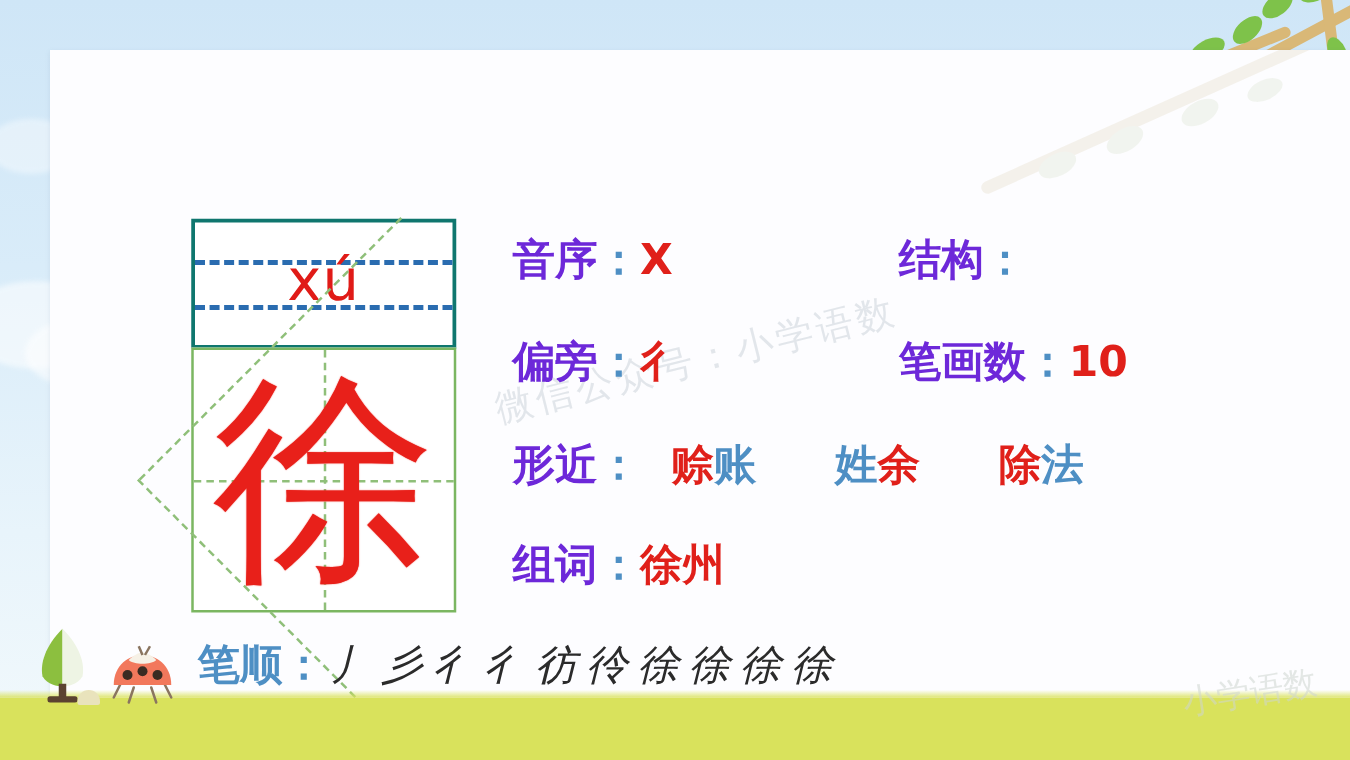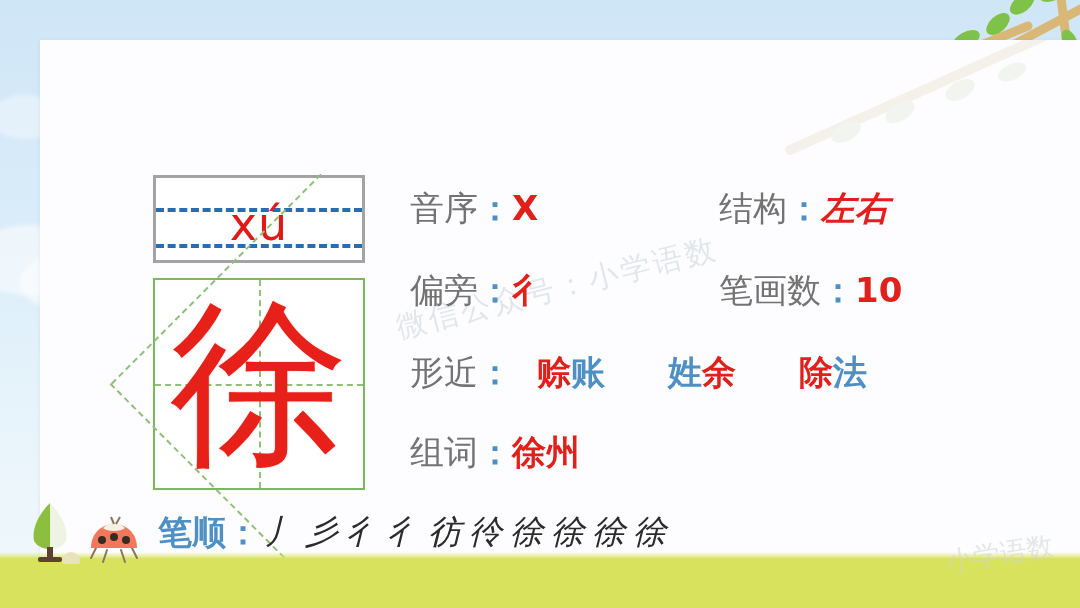--- a/index.html
+++ b/index.html
@@ -81,22 +81,22 @@
     transform: rotate(-14deg);
     letter-spacing: 3px;
     white-space: nowrap;
     font-family: "DejaVu Sans", sans-serif;
   }
 
   
   #pinyin-box {
     position: absolute;
     left: 113px; top: 135px;
-    width: 212px; height: 88px;
-    border: 3px solid #a3a3a3;
+    width: 212px; height: 104px;
+    border: 3px solid #0f766e;
     background: #ffffff;
     box-sizing: border-box;
   }
   #pinyin-box .dash-line {
     position: absolute; left: 0; width: 100%;
     border-top: 4px dashed #2a6cb0;
   }
   #pinyin-line-top { top: 30px; }
   #pinyin-line-bottom { top: 66px; }
   #pinyin-text {
@@ -155,21 +155,21 @@
     white-space: nowrap;
     font-size: 34px;
     line-height: 40px;
     font-family: "DejaVu Sans", sans-serif;
   }
   #row-yinxu   { top: 148px; }
   #row-pianpang{ top: 230px; align-items: center; }
   #row-xingjin { top: 312px; }
   #row-zuci    { top: 392px; }
 
-  .lbl       { color: #737373; font-weight: normal; }
+  .lbl       { color: #6d28d9; font-weight: bold; }
   .val-red   { color: #e0201a; font-weight: bold; }
   .val-blue  { color: #4e8fc4; font-weight: bold; }
   .val-red-i { color: #e0201a; font-weight: bold; font-style: italic; }
   .colon     { color: #4e8fc4; font-weight: bold; }
 
   .pair { display: inline-block; margin-left: 25px; }
   .gap-md { display:inline-block; width: 38px; }
 
   .col-right { position: absolute; left: 655px; display:flex; align-items:baseline; white-space:nowrap;
                font-size:34px; line-height:40px; font-family:"DejaVu Sans", sans-serif;margin-left:24px; }
@@ -294,21 +294,20 @@
 
     <div class="info-row" id="row-yinxu">
       <span class="lbl">音序</span>
       <span class="colon">：</span>
       <span class="val-red">X</span>
     </div>
 
     <div class="col-right" id="col-jiegou">
       <span class="lbl">结构</span>
       <span class="colon">：</span>
-      <span class="val-red-i">左右</span>
     </div>
 
     <div class="info-row" id="row-pianpang">
       <span class="lbl">偏旁</span>
       <span class="colon">：</span>
       <span class="val-red">彳</span>
     </div>
 
     <div class="col-right" id="col-bihua">
       <span class="lbl">笔画数</span>

